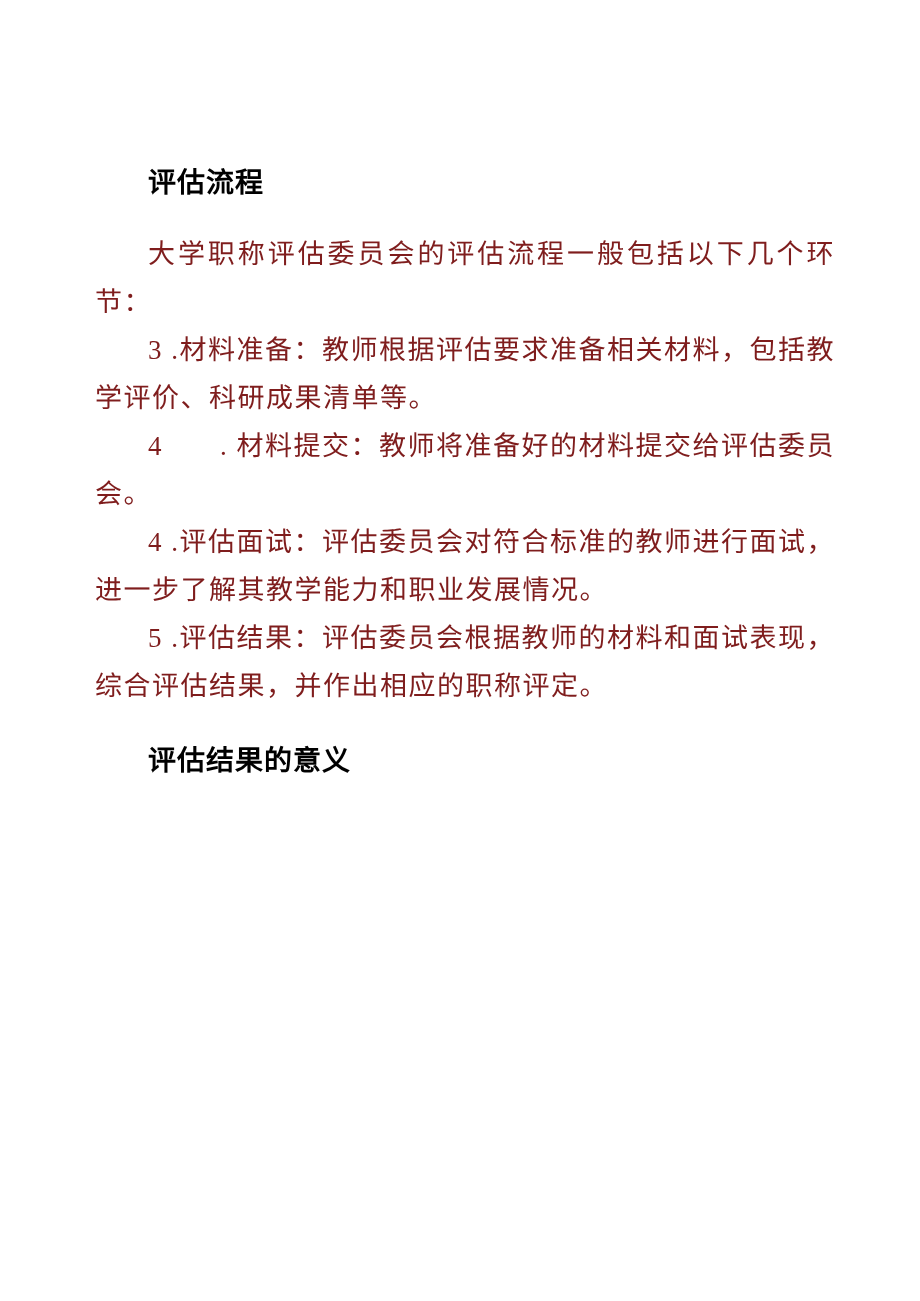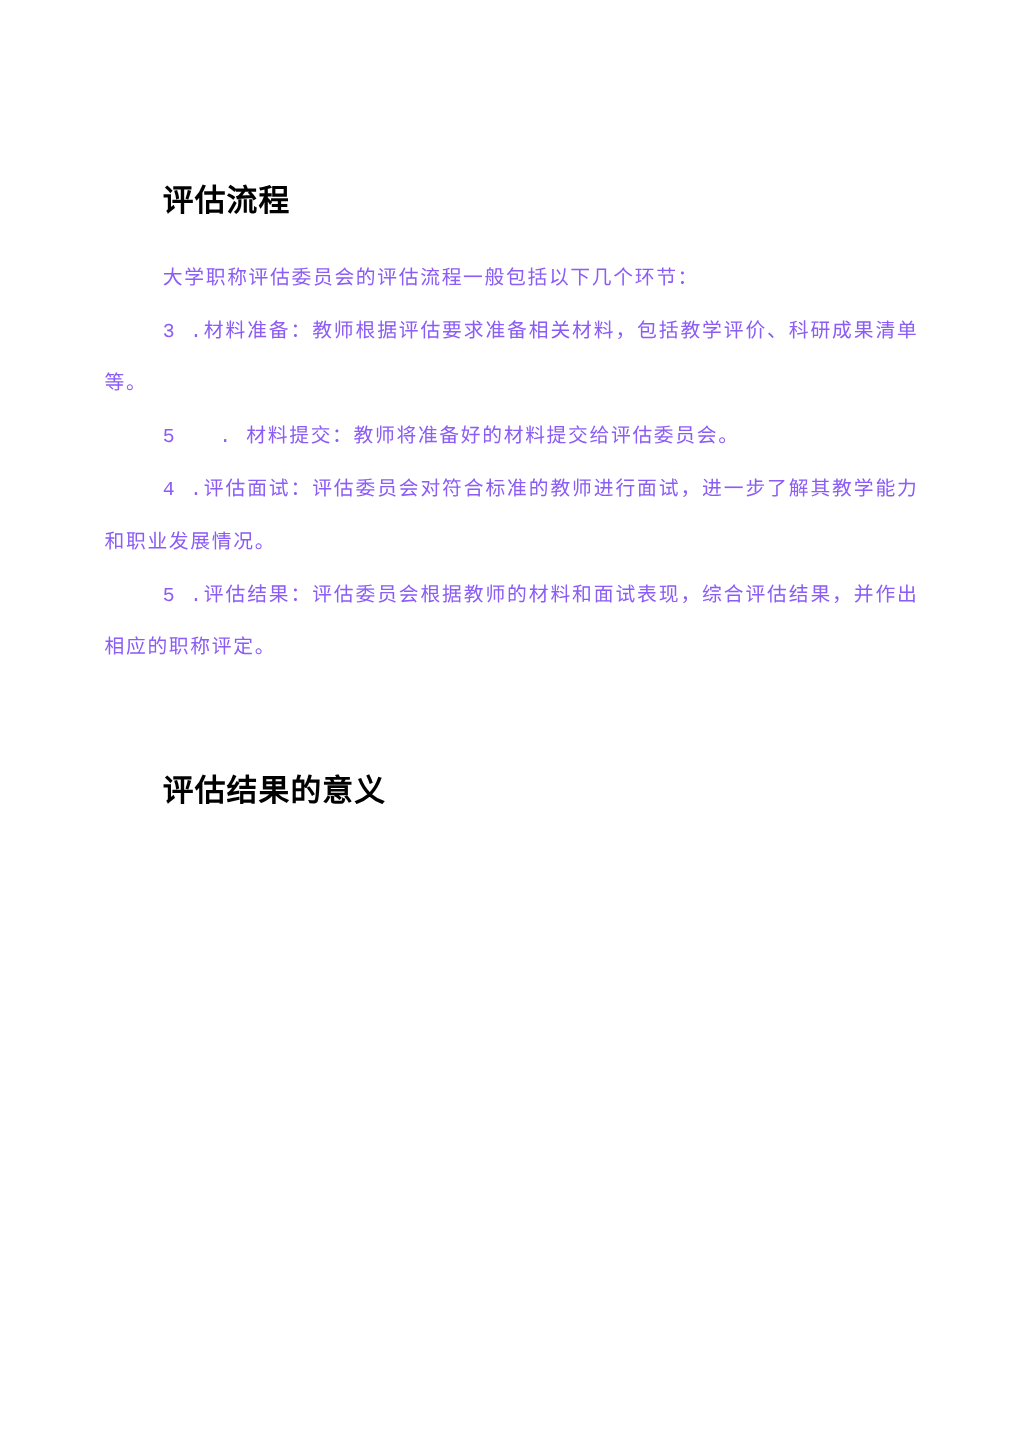--- a/index.html
+++ b/index.html
@@ -29,34 +29,33 @@
     font-family: "Liberation Sans", "DejaVu Sans", sans-serif;
     font-weight: 700;
     font-size: 28px;
     line-height: 34px;
     margin: 0;
     text-indent: 53px;
     color: #000000;
     letter-spacing: 1px;
   }
   .doc-heading.h-second {
-    margin-top: 88px;
+    margin-top: 34px;
   }
 
   
   .body-para {
-    font-size: 18px;
+    font-size: 27px;
     line-height: 48px;
     margin: 0;
     text-align: justify;
     text-indent: 53px;
     letter-spacing: 1.5px;
-    color: #8b5cf6;
+    color: #7f1d1d;
     word-break: break-all;
-    font-family: Liberation Mono, monospace;
   }
   .body-para.lead {
     margin-top: 30px;
   }
   .body-para.after-heading {
     margin-top: 7px;
   }
 </style>
 </head>
 <body>
@@ -64,21 +63,21 @@
 <div class="page">
   <div class="content">
 
     <section>
       <h2 class="doc-heading">评估流程</h2>
 
       <p class="body-para lead">大学职称评估委员会的评估流程一般包括以下几个环节：</p>
 
       <p class="body-para">3 .材料准备：教师根据评估要求准备相关材料，包括教学评价、科研成果清单等。</p>
 
-      <p class="body-para">5　　. 材料提交：教师将准备好的材料提交给评估委员会。</p>
+      <p class="body-para">4　　. 材料提交：教师将准备好的材料提交给评估委员会。</p>
 
 
       <p class="body-para">4 .评估面试：评估委员会对符合标准的教师进行面试，进一步了解其教学能力和职业发展情况。</p>
 
       <p class="body-para">5 .评估结果：评估委员会根据教师的材料和面试表现，综合评估结果，并作出相应的职称评定。</p>
     </section>
 
     <section>
       <h2 class="doc-heading h-second">评估结果的意义</h2>
 

